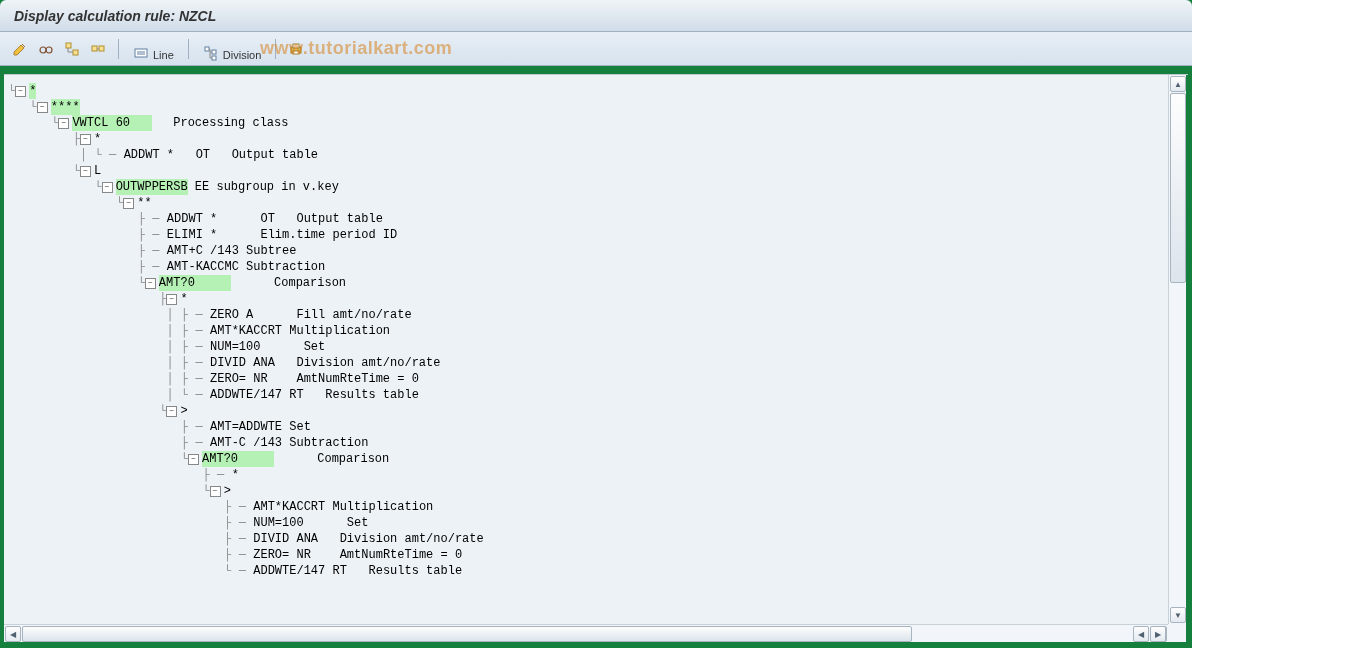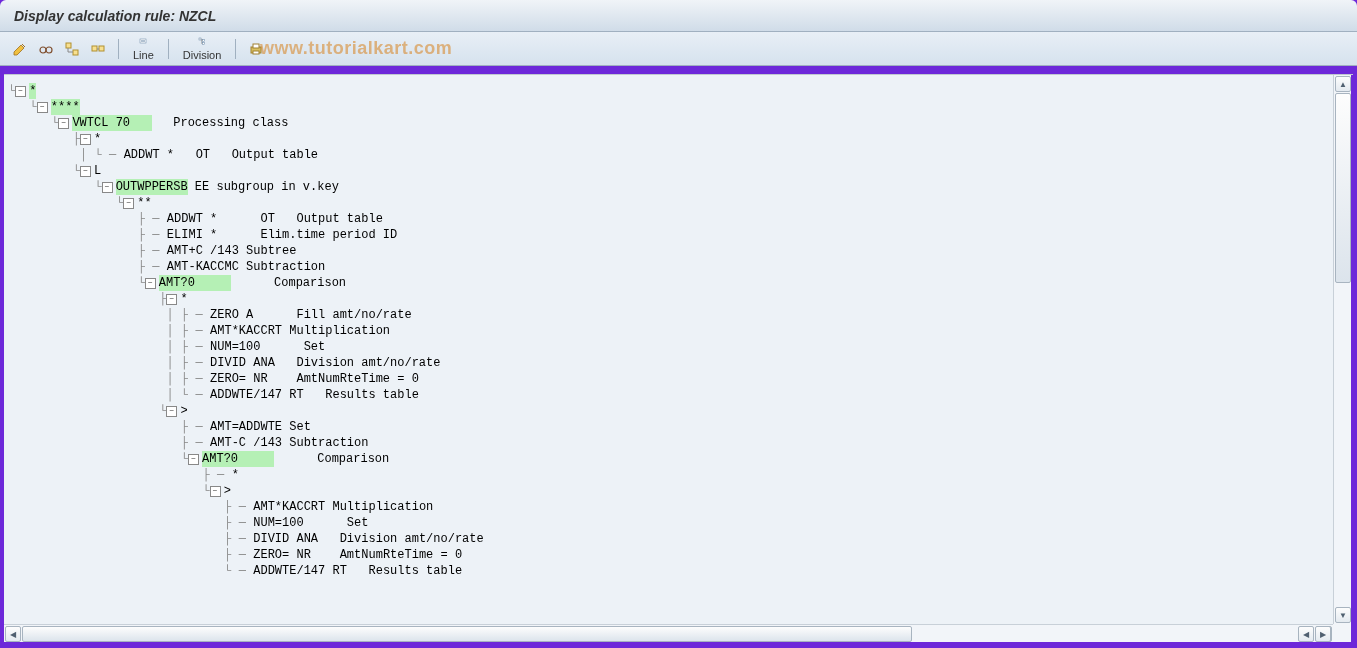--- a/index.html
+++ b/index.html
@@ -7,23 +7,23 @@
       padding: 0;
       box-sizing: border-box;
     }
     body {
       font-family: Arial, Helvetica, sans-serif;
       font-size: 12px;
       background-color: #ffffff;
       overflow: hidden;
     }
     .window {
-      width: 1357px;
+      width: 1192px;
       height: 648px;
-      background: #6d28d9;
+      background: #15803d;
       position: relative;
     }
     .title-bar {
       height: 32px;
       background: linear-gradient(to bottom, #f0f4f8 0%, #e0e8f0 50%, #d0dce8 100%);
       border-bottom: 1px solid #a0b0c0;
       display: flex;
       align-items: center;
       padding-left: 14px;
       border-radius: 6px 6px 0 0;
@@ -50,25 +50,24 @@
       display: flex;
       align-items: center;
       justify-content: center;
       border-radius: 3px;
       cursor: pointer;
     }
     .toolbar-btn-wide {
       padding: 0 6px;
       height: 24px;
       display: flex;
-      align-items: center;
+      align-items: flex-end;
       gap: 4px;
       cursor: pointer;
       border-radius: 3px;
-      flex-direction: column;
     }
     .toolbar-label {
       font-size: 11px;
       color: #333;
     }
     .toolbar-sep {
       width: 1px;
       height: 20px;
       background: #a0b0c0;
       margin: 0 6px;
@@ -272,21 +271,21 @@
     </div>
     <div class="watermark">www.tutorialkart.com</div>
   </div>
 
   <div class="content-wrap">
     <div class="content" id="tree-content">
 
 
     <div class="tree-row"><span class="tree-indent"></span><span class="tree-indent">└</span><span class="collapse-toggle">−</span><span class="node-label hl-green">*</span></div>
         <div class="tree-row"><span class="tree-indent">   </span><span class="tree-indent">└</span><span class="collapse-toggle">−</span><span class="node-label hl-green">****</span></div>
-        <div class="tree-row"><span class="tree-indent">      </span><span class="tree-indent">└</span><span class="collapse-toggle">−</span><span class="node-label hl-green">VWTCL 70   </span><span class="node-label">   Processing class</span></div>
+        <div class="tree-row"><span class="tree-indent">      </span><span class="tree-indent">└</span><span class="collapse-toggle">−</span><span class="node-label hl-green">VWTCL 60   </span><span class="node-label">   Processing class</span></div>
         <div class="tree-row"><span class="tree-indent">         </span><span class="tree-indent">├</span><span class="collapse-toggle">−</span><span class="node-label">*</span></div>
         <div class="tree-row"><span class="tree-indent">          │ </span><span class="tree-indent">└</span><span class="leaf-dash"></span><span class="node-label">ADDWT *</span><span class="node-label">   OT   Output table</span></div>
         <div class="tree-row"><span class="tree-indent">         </span><span class="tree-indent">└</span><span class="collapse-toggle">−</span><span class="node-label">L</span></div>
         <div class="tree-row"><span class="tree-indent">            </span><span class="tree-indent">└</span><span class="collapse-toggle">−</span><span class="node-label hl-green">OUTWPPERSB</span><span class="node-label"> EE subgroup in v.key</span></div>
         <div class="tree-row"><span class="tree-indent">               </span><span class="tree-indent">└</span><span class="collapse-toggle">−</span><span class="node-label">**</span></div>
         <div class="tree-row"><span class="tree-indent">                  </span><span class="tree-indent">├</span><span class="leaf-dash"></span><span class="node-label">ADDWT *   </span><span class="node-label">   OT   Output table</span></div>
         <div class="tree-row"><span class="tree-indent">                  </span><span class="tree-indent">├</span><span class="leaf-dash"></span><span class="node-label">ELIMI *   </span><span class="node-label">   Elim.time period ID</span></div>
         <div class="tree-row"><span class="tree-indent">                  </span><span class="tree-indent">├</span><span class="leaf-dash"></span><span class="node-label">AMT+C /143</span><span class="node-label"> Subtree</span></div>
         <div class="tree-row"><span class="tree-indent">                  </span><span class="tree-indent">├</span><span class="leaf-dash"></span><span class="node-label">AMT-KACCMC</span><span class="node-label"> Subtraction</span></div>
         <div class="tree-row"><span class="tree-indent">                  </span><span class="tree-indent">└</span><span class="collapse-toggle">−</span><span class="node-label hl-green">AMT?0     </span><span class="node-label">      Comparison</span></div>

